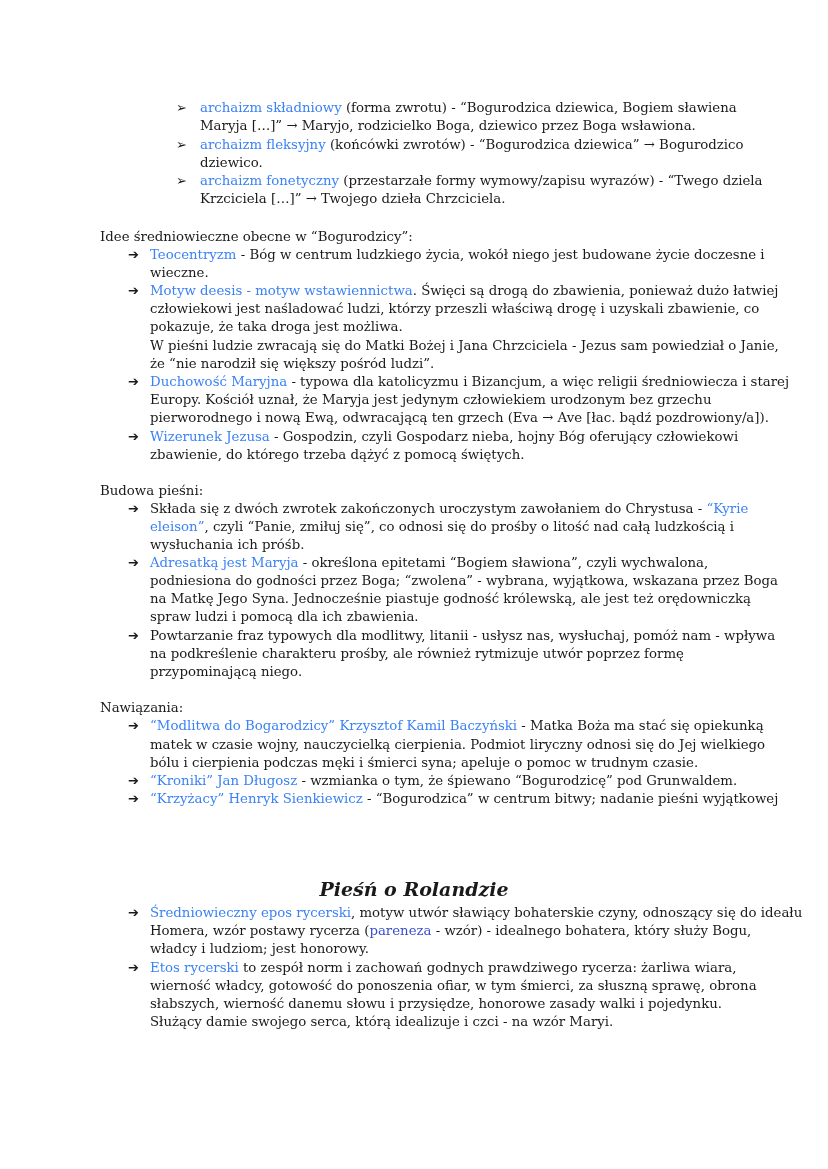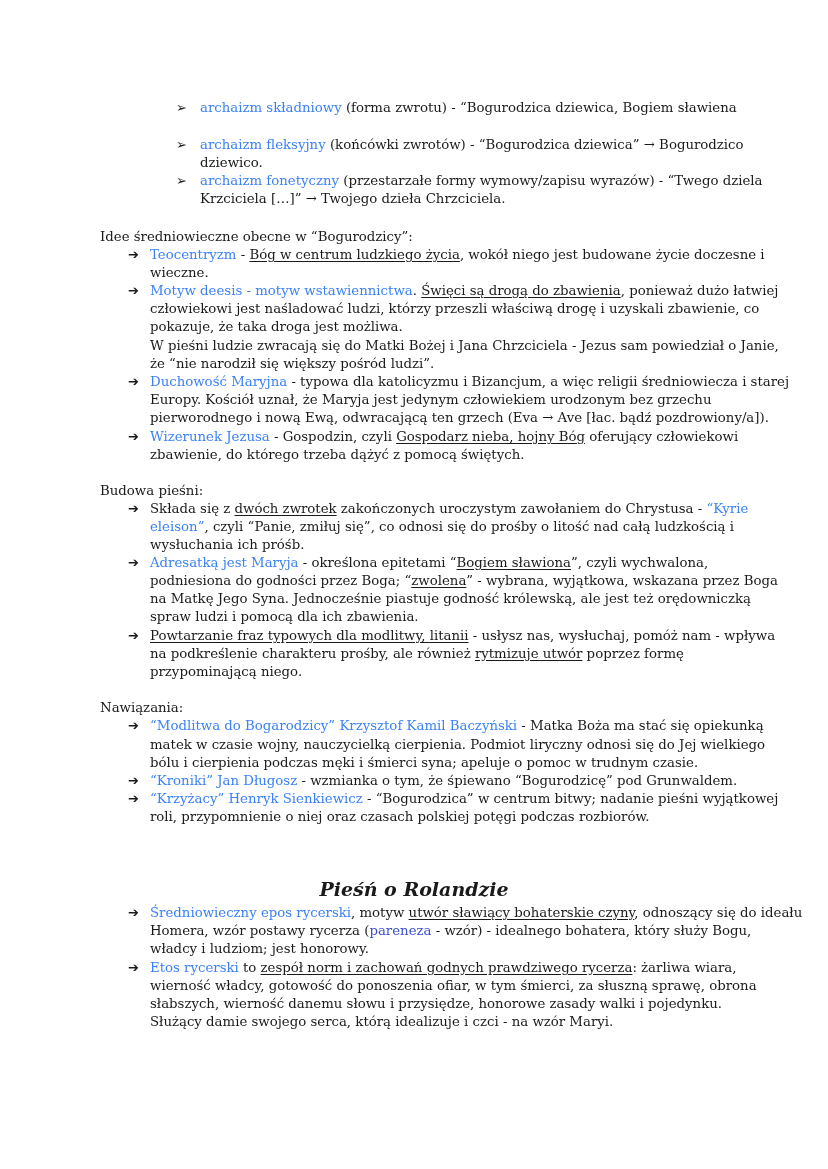--- a/index.html
+++ b/index.html
@@ -5,36 +5,37 @@
     html, body { margin: 0; padding: 0; background: #ffffff; }
     body {
       width: 828px; height: 1169px; position: relative; overflow: hidden;
       font-family: "DejaVu Serif", "Liberation Serif", serif;
       color: #1a1a1a;
       font-size: 13.3px;
     }
     .page { position: absolute; left: 0; top: 0; width: 828px; height: 1169px; }
     .red { color: #3b82f6; }
     .blue { color: #3a4fd0; }
-    .u { text-decoration: underline; text-underline-offset: 2px; }
+    .u { text-underline-offset: 2px; }
     .line { position: absolute; white-space: nowrap; line-height: 18px; }
     .bullet { position: absolute; line-height: 18px; font-family: "DejaVu Sans", sans-serif; font-size: 13px; }
     .heading { position: absolute; font-weight: normal; line-height: 18px; white-space: nowrap; }
     .title {
       position: absolute; left: 0; width: 828px; text-align: center; top: 878px;
       font-weight: bold; font-style: italic; font-size: 19px; line-height: 22px;
     }
   </style>
 </head>
 <body>
 
 <div class="page">
 
   <span class="bullet" style="left:176px;top:99px">➢</span>
   <div class="line" style="left:200px;top:99px"><span class="red">archaizm składniowy</span><span> (forma zwrotu) - “Bogurodzica dziewica, Bogiem sławiena</span></div>
+  <div class="line" style="left:200px;top:117px">Maryja […]” → Maryjo, rodzicielko Boga, dziewico przez Boga wsławiona.</div>
 
   <span class="bullet" style="left:176px;top:136px">➢</span>
   <div class="line" style="left:200px;top:136px"><span class="red">archaizm fleksyjny</span><span> (końcówki zwrotów) - “Bogurodzica dziewica” → Bogurodzico</span></div>
   <div class="line" style="left:200px;top:154px">dziewico.</div>
 
   <span class="bullet" style="left:176px;top:172px">➢</span>
   <div class="line" style="left:200px;top:172px"><span class="red">archaizm fonetyczny</span><span> (przestarzałe formy wymowy/zapisu wyrazów) - “Twego dziela</span></div>
   <div class="line" style="left:200px;top:190px">Krzciciela […]” → Twojego dzieła Chrzciciela.</div>
 
   <div class="heading" style="left:100px;top:228px">Idee średniowieczne obecne w “Bogurodzicy”:</div>
@@ -82,21 +83,20 @@
   <span class="bullet" style="left:128px;top:717px">➔</span>
   <div class="line" style="left:150px;top:717px"><span class="red">“Modlitwa do Bogarodzicy” Krzysztof Kamil Baczyński</span><span> - Matka Boża ma stać się opiekunką</span></div>
   <div class="line" style="left:150px;top:736px">matek w czasie wojny, nauczycielką cierpienia. Podmiot liryczny odnosi się do Jej wielkiego</div>
   <div class="line" style="left:150px;top:754px">bólu i cierpienia podczas męki i śmierci syna; apeluje o pomoc w trudnym czasie.</div>
 
   <span class="bullet" style="left:128px;top:772px">➔</span>
   <div class="line" style="left:150px;top:772px"><span class="red">“Kroniki” Jan Długosz</span><span> - wzmianka o tym, że śpiewano “Bogurodzicę” pod Grunwaldem.</span></div>
 
   <span class="bullet" style="left:128px;top:790px">➔</span>
   <div class="line" style="left:150px;top:790px"><span class="red">“Krzyżacy” Henryk Sienkiewicz</span><span> - “Bogurodzica” w centrum bitwy; nadanie pieśni wyjątkowej</span></div>
-  <div class="line" style="left:150px;top:808px">roli, przypomnienie o niej oraz czasach polskiej potęgi podczas rozbiorów.</div>
 
   <div class="title">Pieśń o Rolandzie</div>
 
   <span class="bullet" style="left:128px;top:904px">➔</span>
   <div class="line" style="left:150px;top:904px"><span class="red">Średniowieczny epos rycerski</span><span>, motyw </span><span class="u">utwór sławiący bohaterskie czyny</span><span>, odnoszący się do ideału</span></div>
   <div class="line" style="left:150px;top:922px"><span>Homera, wzór postawy rycerza (</span><span class="blue">pareneza</span><span> - wzór) - idealnego bohatera, który służy Bogu,</span></div>
   <div class="line" style="left:150px;top:940px">władcy i ludziom; jest honorowy.</div>
 
   <span class="bullet" style="left:128px;top:959px">➔</span>
   <div class="line" style="left:150px;top:959px"><span class="red">Etos rycerski</span><span> to </span><span class="u">zespół norm i zachowań godnych prawdziwego rycerza</span><span>: żarliwa wiara,</span></div>

